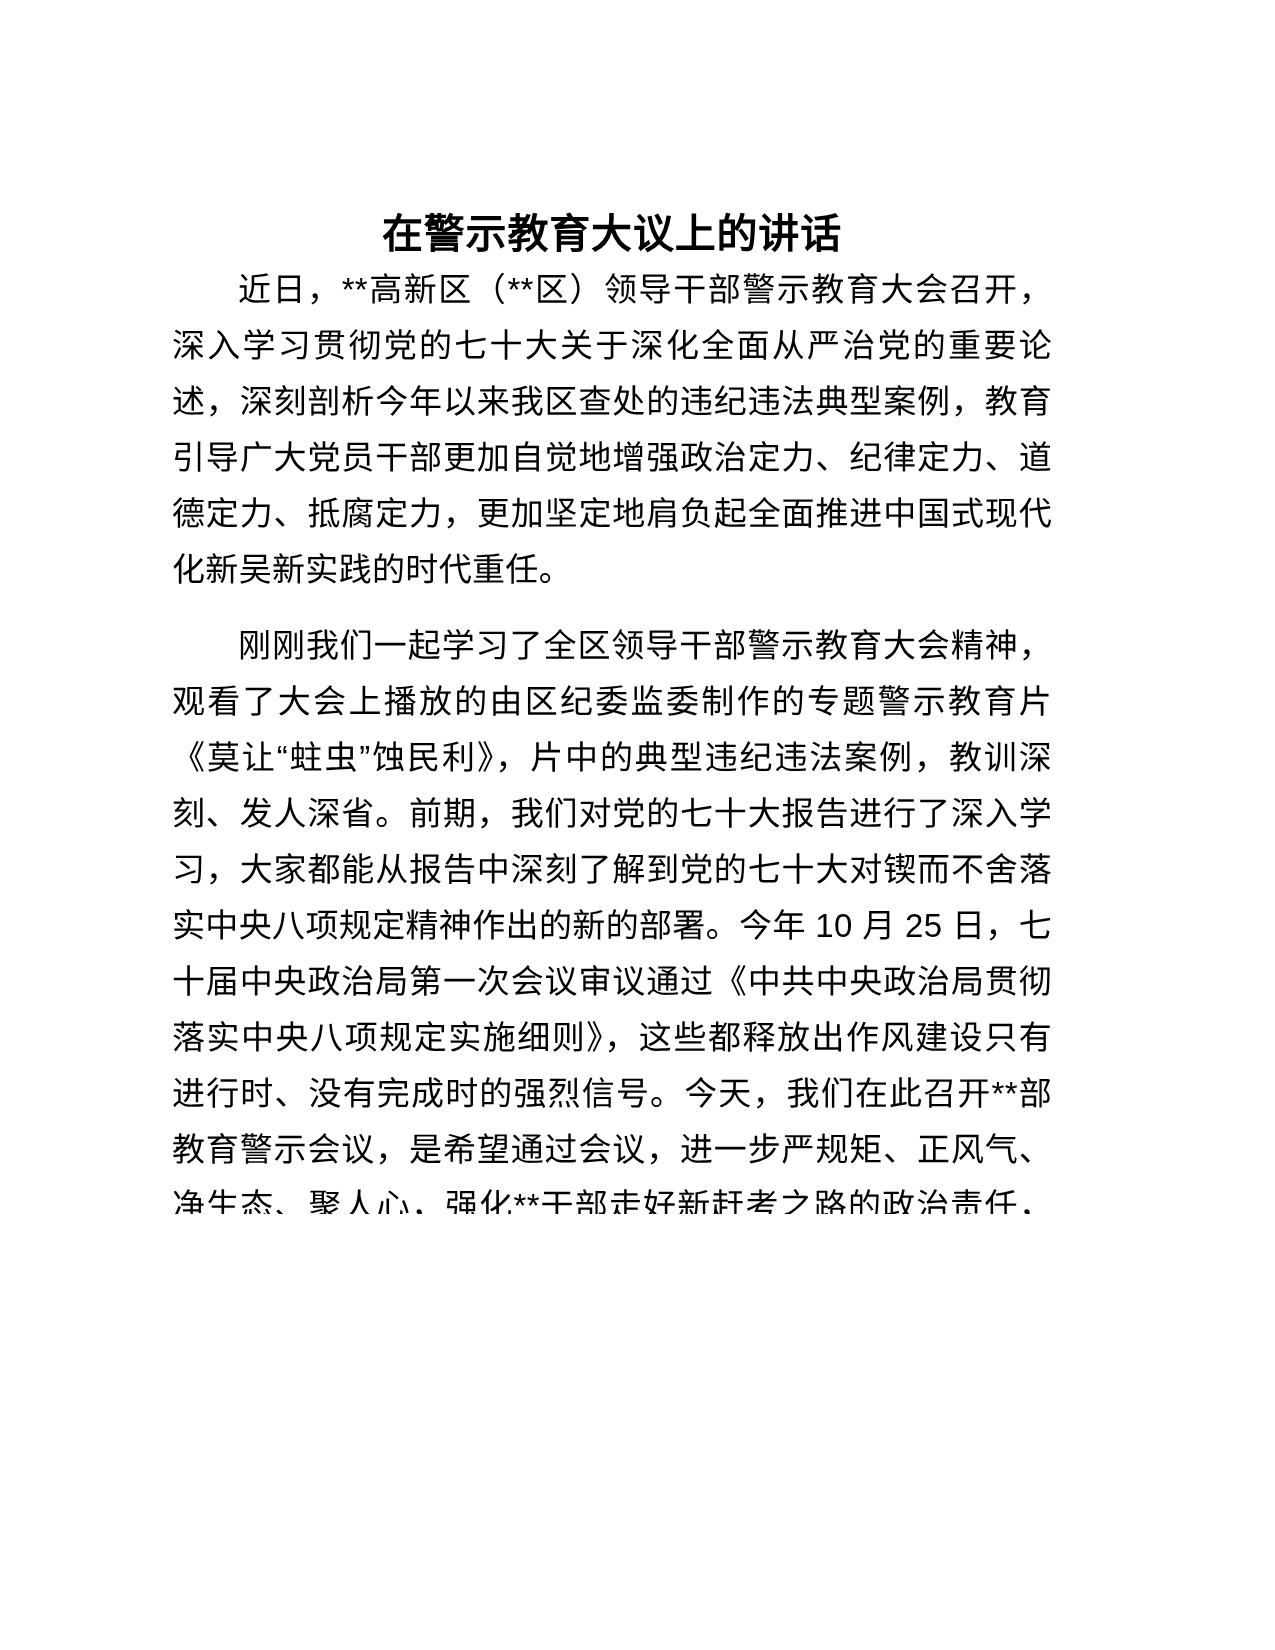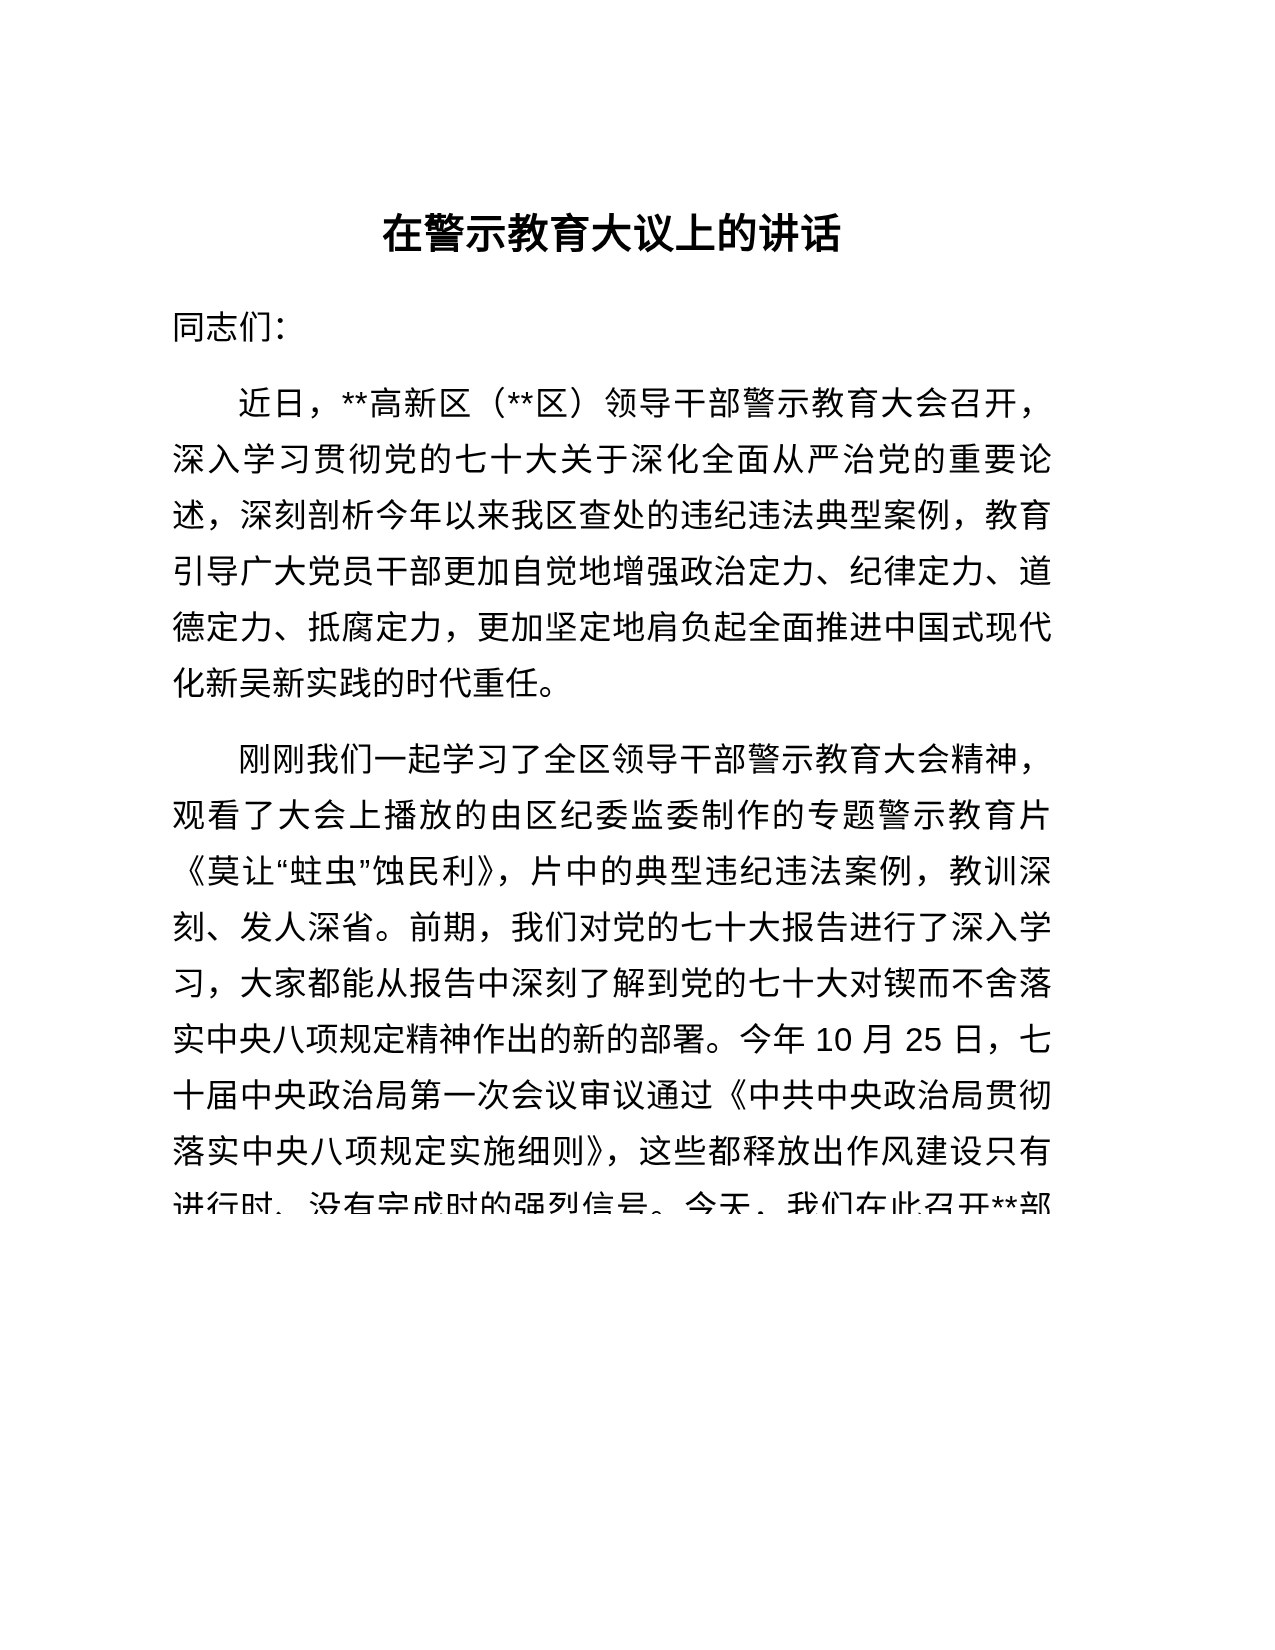--- a/index.html
+++ b/index.html
@@ -69,20 +69,19 @@
   }
 </style>
 </head>
 <body>
 
 <div class="page">
   <div class="page-body">
 
     <h1 class="doc-title">在警示教育大议上的讲话</h1>
 
-    <p class="salutation">同志们：</p>
 
     <p class="body-para">近日，**高新区（**区）领导干部警示教育大会召开，深入学习贯彻党的七十大关于深化全面从严治党的重要论述，深刻剖析今年以来我区查处的违纪违法典型案例，教育引导广大党员干部更加自觉地增强政治定力、纪律定力、道德定力、抵腐定力，更加坚定地肩负起全面推进中国式现代化新吴新实践的时代重任。</p>
 
     <p class="body-para">刚刚我们一起学习了全区领导干部警示教育大会精神，观看了大会上播放的由区纪委监委制作的专题警示教育片《莫让“蛀虫”蚀民利》，片中的典型违纪违法案例，教训深刻、发人深省。前期，我们对党的七十大报告进行了深入学习，大家都能从报告中深刻了解到党的七十大对锲而不舍落实中央八项规定精神作出的新的部署。今年 10 月 25 日，七十届中央政治局第一次会议审议通过《中共中央政治局贯彻落实中央八项规定实施细则》，这些都释放出作风建设只有进行时、没有完成时的强烈信号。今天，我们在此召开**部教育警示会议，是希望通过会议，进一步严规矩、正风气、净生态、聚人心，强化**干部走好新赶考之路的政治责任，涵养**系统奋进新征程的风清气正政治生态，激发**对象担当新使命的干事创业精气神。全区**系统要深入学习贯穿党的七十大关于深化全面从</p>
 
   </div>
 </div>
 
 </body></html>

